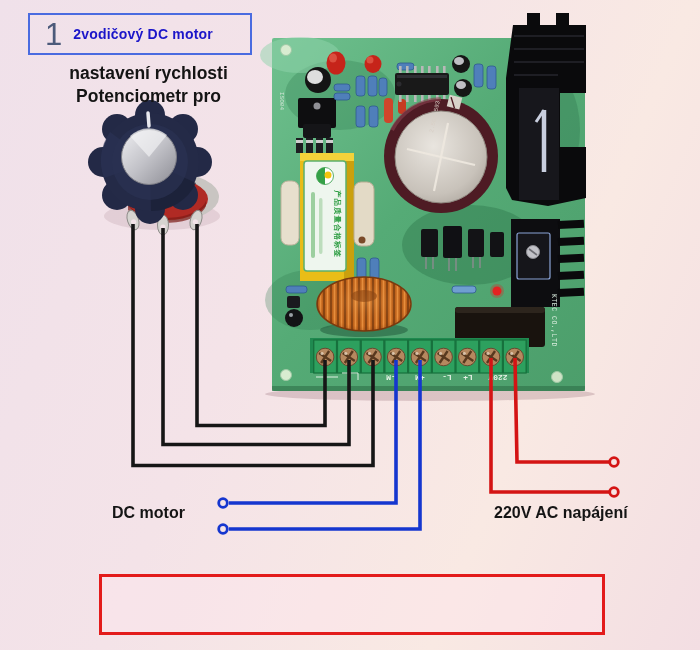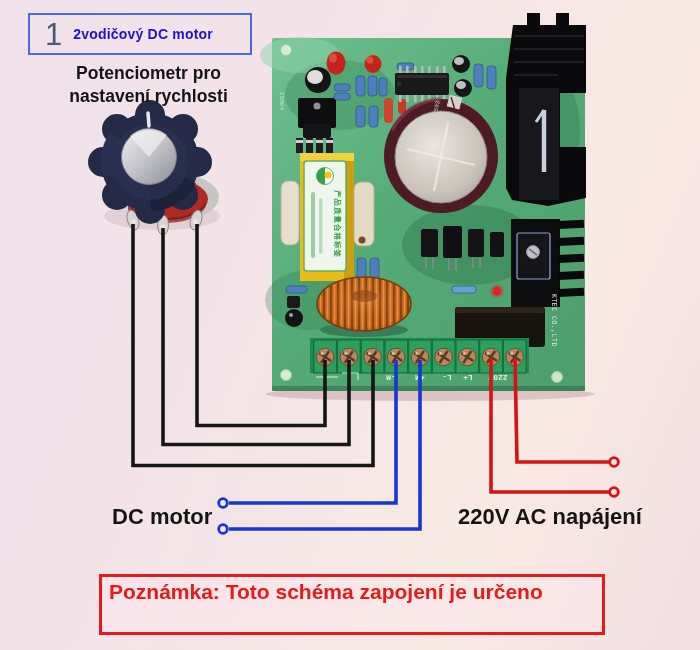--- a/index.html
+++ b/index.html
@@ -13,23 +13,23 @@
     position:absolute;left:28px;top:13px;width:224px;height:42px;
     border:2px solid #4a6be0;box-sizing:border-box;
     display:flex;align-items:center;gap:11px;padding-left:15px;
   }
   .step-number{font-size:31px;line-height:1;color:#4c5a7a;font-weight:400;}
   .step-title{font-size:14px;font-weight:bold;color:#1b15c9;letter-spacing:.2px;}
   .pot-label{
     position:absolute;left:46px;top:62px;width:205px;text-align:center;
     font-size:17.5px;line-height:23px;font-weight:bold;color:#141414;
   }
-  .wire-label{position:absolute;font-size:22px;font-weight:bold;color:#141414;white-space:nowrap;}
+  .wire-label{position:absolute;font-size:16px;font-weight:bold;color:#141414;white-space:nowrap;}
   .dc-motor-label{left:112px;top:504px;}
-  .ac-label{left:458px;top:504px;}
+  .ac-label{left:494px;top:504px;}
   .note-box{
     position:absolute;left:99px;top:574px;width:506px;height:61px;
     border:3px solid #e31b1b;box-sizing:border-box;padding:2px 7px;
     background:rgba(255,228,237,.35);
   }
   .note-line{font-size:21px;line-height:26px;font-weight:bold;color:#e31b1b;white-space:nowrap;}
 </style>
 </head>
 <body>
 
@@ -343,24 +343,23 @@
     <circle cx="614" cy="492" r="4.3" stroke-width="2.8" stroke="#d41414"></circle>
   </g>
 </svg>
 
   <div class="step-box">
     <span class="step-number">1</span>
     <span class="step-title">2vodičový DC motor</span>
   </div>
 
   <div class="pot-label">
+    <div>nastavení rychlosti</div>
     <div>Potenciometr pro</div>
-    <div>nastavení rychlosti</div>
   </div>
 
   <div class="wire-label dc-motor-label">DC motor</div>
   <div class="wire-label ac-label">220V AC napájení</div>
 
   <div class="note-box">
-    <div class="note-line">Poznámka: Toto schéma zapojení je určeno</div>
   </div>
 
 </div>
 
 </body></html>

